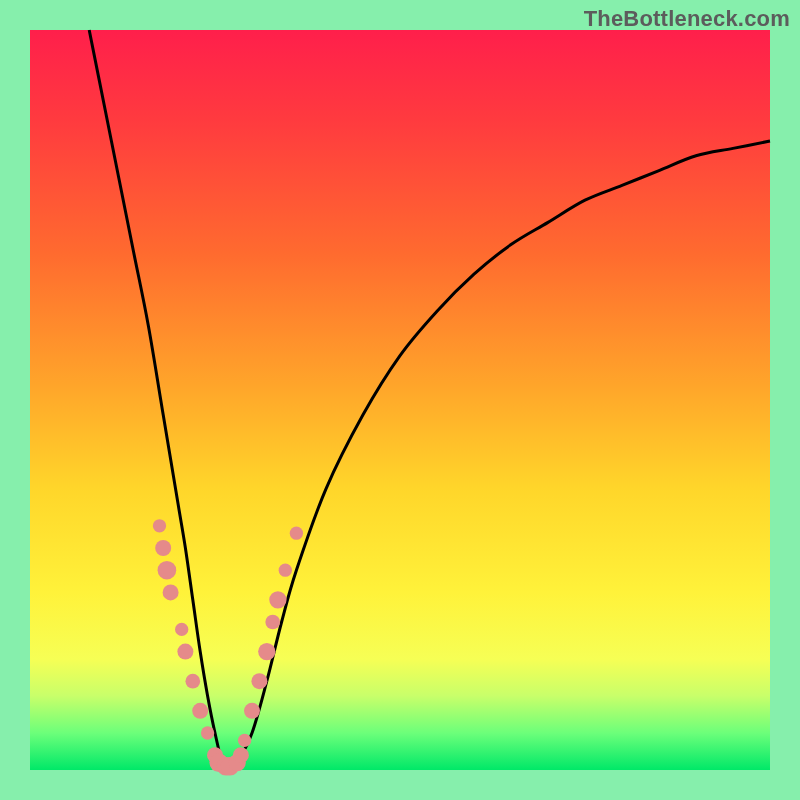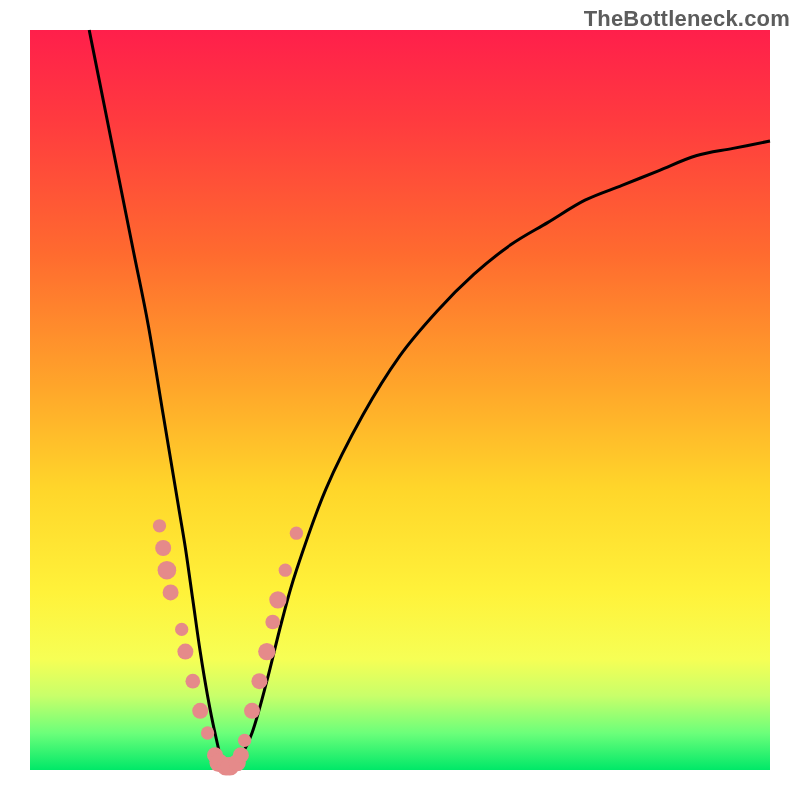--- a/index.html
+++ b/index.html
@@ -8,21 +8,21 @@
     width: 800px;
     height: 800px;
     background: #000;
     font-family: Arial, Helvetica, sans-serif;
     overflow: hidden;
   }
   .frame {
     position: relative;
     width: 800px;
     height: 800px;
-    background: #ffffff;
+    background: #86efac;
     text-decoration: underline;
   }
   .plot-area {
     position: absolute;
     left: 30px;
     top: 30px;
     width: 740px;
     height: 740px;
     
     background: linear-gradient(

